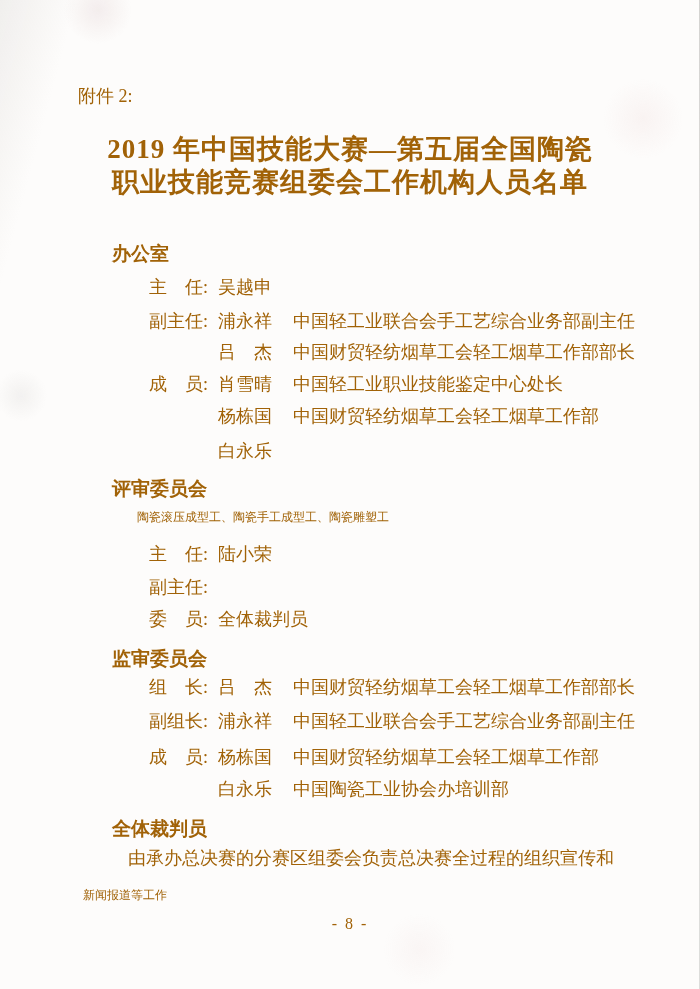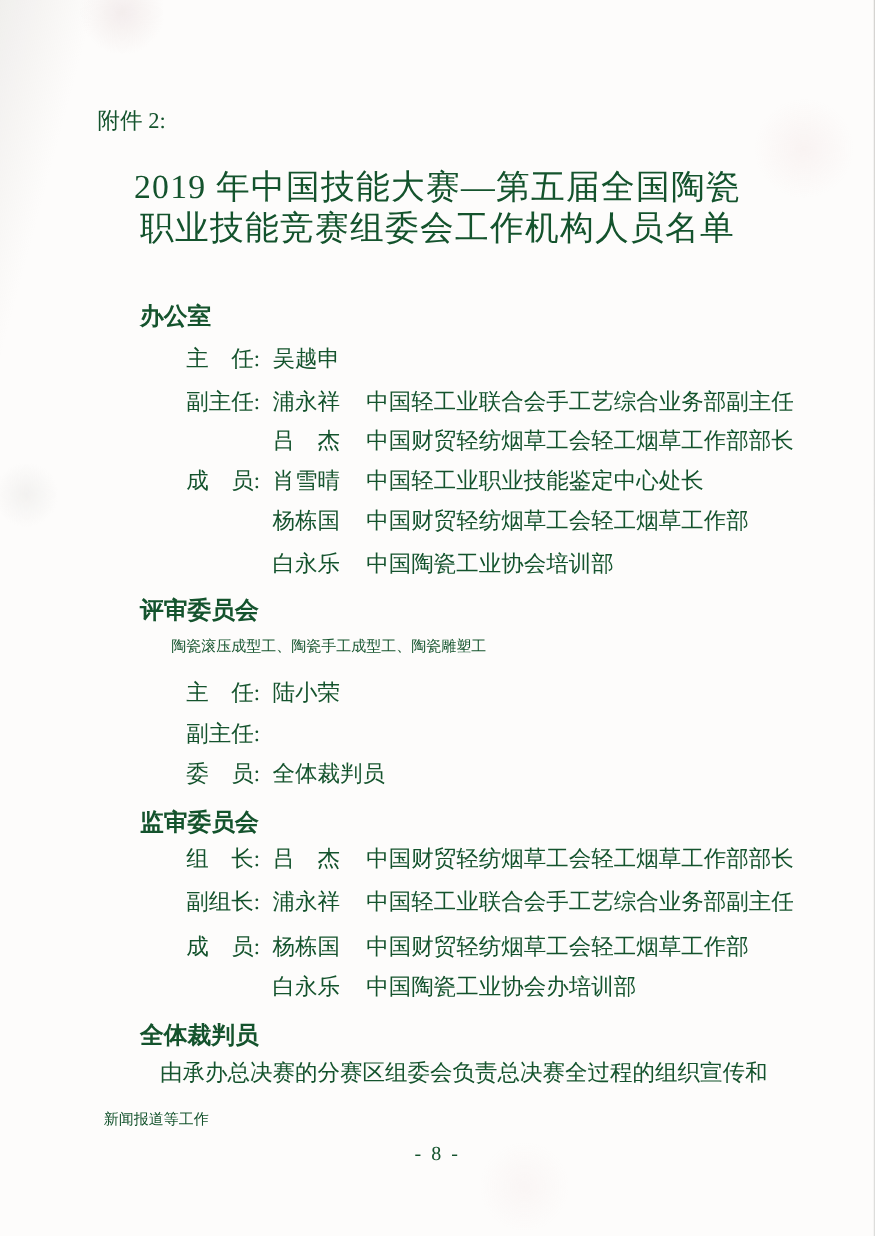--- a/index.html
+++ b/index.html
@@ -3,40 +3,40 @@
 <meta charset="utf-8">
 <style>
   * { margin:0; padding:0; box-sizing:border-box; }
   html,body { background:#ffffff; }
   .page {
     position:relative;
     width:700px; height:989px;
     background:#fdfcfb;
     overflow:hidden;
     font-family:"Liberation Serif","DejaVu Serif",serif;
-    color:#14532d;
+    color:#a16207;
   }
   .scan-artifacts {
     position:absolute; inset:0; pointer-events:none;
     background:
       linear-gradient(105deg, rgba(190,185,178,0.20) 0%, rgba(190,185,178,0.0) 8%),
       radial-gradient(circle at 14% 1%, rgba(200,170,170,0.18), transparent 34px),
       radial-gradient(circle at 3% 40%, rgba(180,178,175,0.14), transparent 26px),
       radial-gradient(circle at 92% 12%, rgba(214,165,165,0.10), transparent 40px),
       radial-gradient(circle at 60% 96%, rgba(214,170,170,0.08), transparent 36px);
     border-right:1px solid rgba(150,148,145,0.30);
   }
   .attachment {
     position:absolute; left:78px; top:84px;
     font-size:18px; line-height:24px;
   }
   .title {
     position:absolute; left:0; top:133px; width:100%;
     text-align:center; font-size:27px; line-height:33px;
-    font-weight:400; letter-spacing:1px;
+    font-weight:700; letter-spacing:1px;
   }
   .title span { display:block; }
   .heading {
     position:absolute; left:112px;
     font-size:19px; line-height:24px; font-weight:700;
     white-space:nowrap;
   }
   .row {
     position:absolute; left:137px; display:flex;
     font-size:18px; line-height:24px; white-space:nowrap;
@@ -90,21 +90,20 @@
     <span class="ds">中国轻工业职业技能鉴定中心处长</span>
   </div>
   <div class="row" style="top:404px">
     <span class="lbl"></span>
     <span class="nm">杨栋国</span>
     <span class="ds">中国财贸轻纺烟草工会轻工烟草工作部</span>
   </div>
   <div class="row" style="top:439px">
     <span class="lbl"></span>
     <span class="nm">白永乐</span>
-    <span class="ds">中国陶瓷工业协会培训部</span>
   </div>
 
   <div class="heading" style="top:477px">评审委员会</div>
   <div class="plain" style="top:505px">陶瓷滚压成型工、陶瓷手工成型工、陶瓷雕塑工</div>
 
   <div class="row" style="top:542px">
     <span class="lbl">主　任:</span>
     <span class="nm">陆小荣</span>
     <span class="ds"></span>
   </div>

